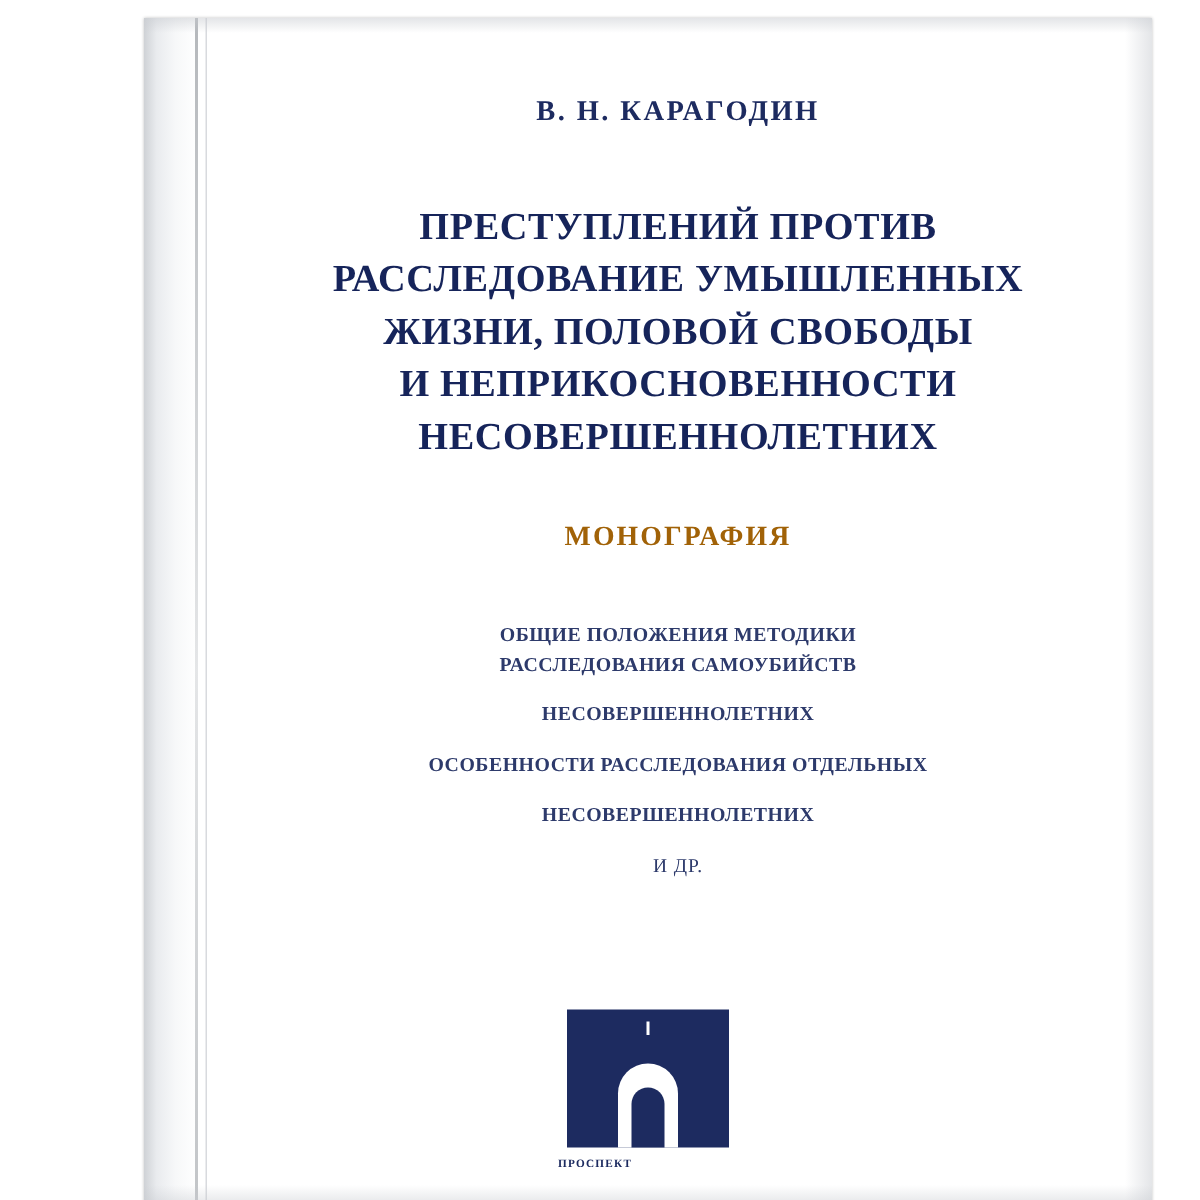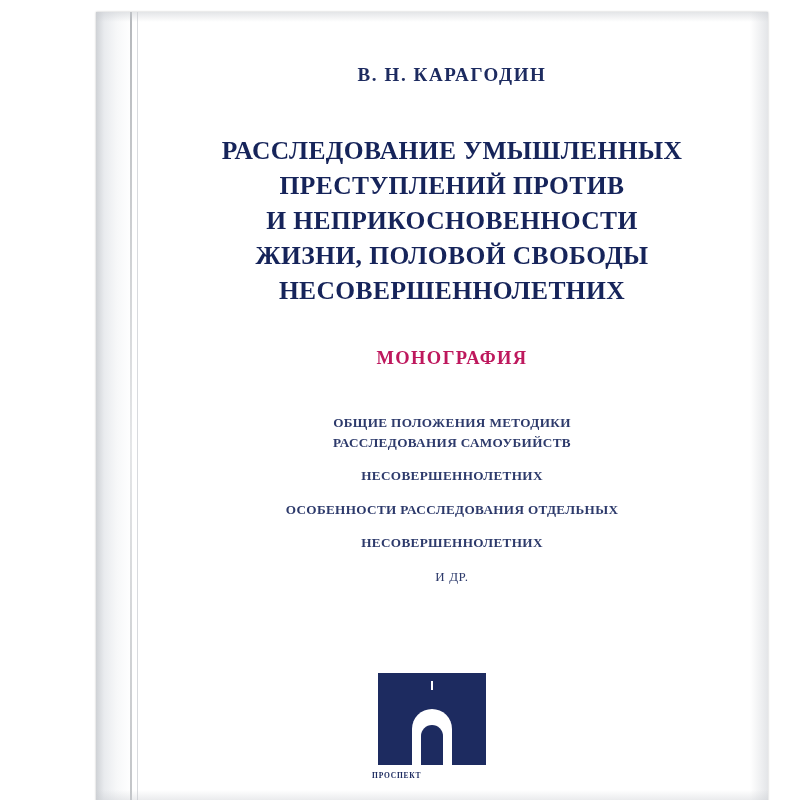--- a/index.html
+++ b/index.html
@@ -121,21 +121,21 @@
     color: #16245a;
     padding: 0 18px;
   }
   .title .line { display: block; }
 
   .kind {
     margin-top: 40px;
     font-size: 18.5px;
     font-weight: bold;
     letter-spacing: 1.4px;
-    color: #be185d;
+    color: #a16207;
   }
 
   .topics {
     margin-top: 44px;
     color: #2d3a6b;
   }
   .topic {
     font-size: 13.2px;
     font-weight: bold;
     line-height: 19.5px;
@@ -217,24 +217,24 @@
     <div class="spine-crease2"></div>
     <div class="top-edge"></div>
     <div class="right-edge"></div>
     <div class="bottom-edge"></div>
 
     <div class="content">
 
       <div class="author">В. Н. КАРАГОДИН</div>
 
       <div class="title">
+        <span class="line">ПРЕСТУПЛЕНИЙ ПРОТИВ</span>
         <span class="line">РАССЛЕДОВАНИЕ УМЫШЛЕННЫХ</span>
-        <span class="line">ПРЕСТУПЛЕНИЙ ПРОТИВ</span>
+        <span class="line">ЖИЗНИ, ПОЛОВОЙ СВОБОДЫ</span>
         <span class="line">И НЕПРИКОСНОВЕННОСТИ</span>
-        <span class="line">ЖИЗНИ, ПОЛОВОЙ СВОБОДЫ</span>
         <span class="line">НЕСОВЕРШЕННОЛЕТНИХ</span>
       </div>
 
       <div class="kind">МОНОГРАФИЯ</div>
 
       <div class="topics">
         <div class="topic">
           <span class="line">ОБЩИЕ ПОЛОЖЕНИЯ МЕТОДИКИ</span>
           <span class="line">РАССЛЕДОВАНИЯ САМОУБИЙСТВ</span>
         </div>

